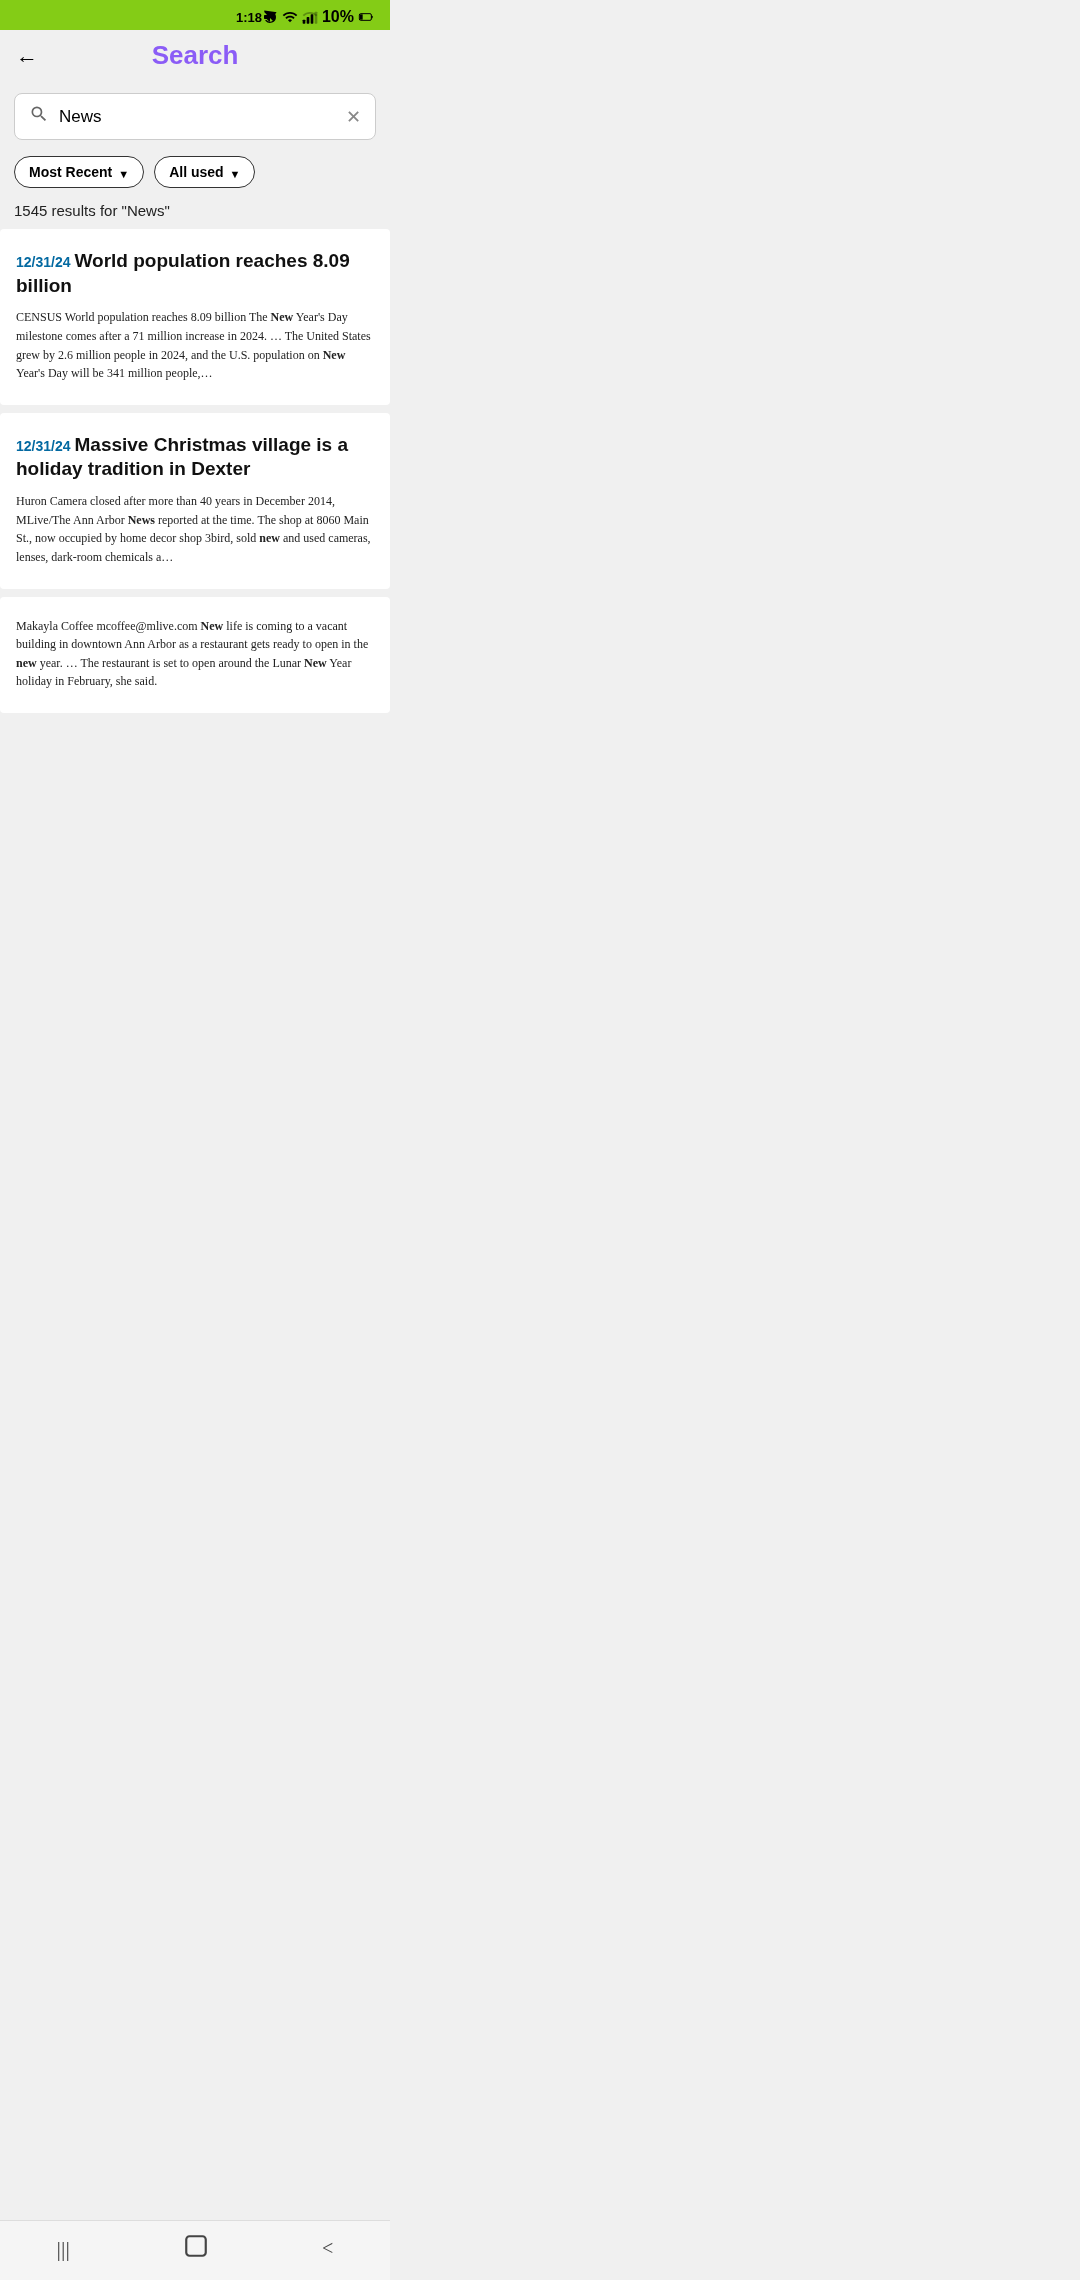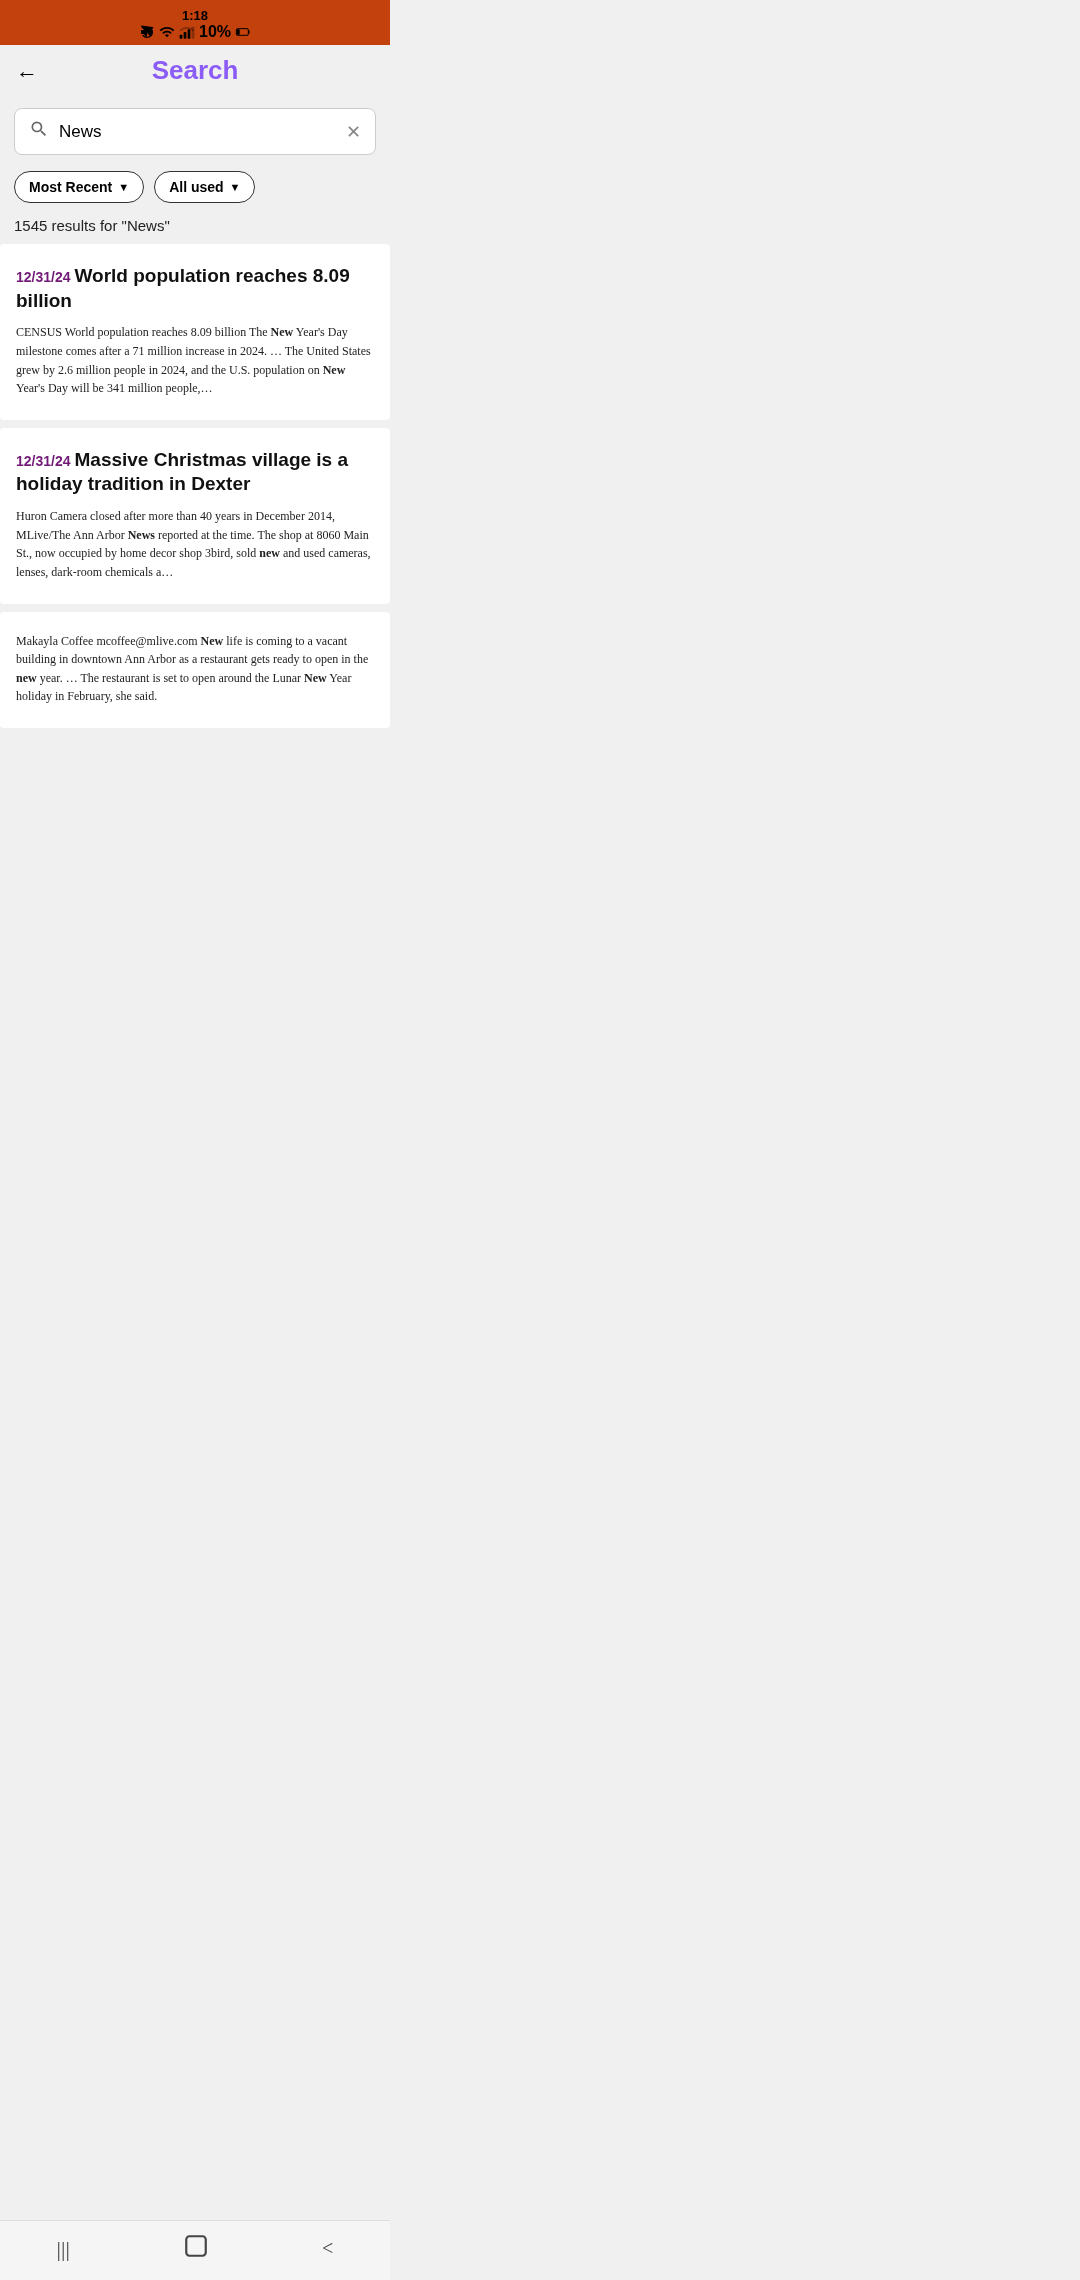--- a/index.html
+++ b/index.html
@@ -12,25 +12,24 @@
       overflow-x: hidden;
       position: relative;
     }
 
     
     .status-bar {
       display: flex;
       justify-content: flex-end;
       align-items: center;
       padding: 8px 16px 4px;
-      background: #c2410c;
+      background: #84cc16;
       font-size: 13px;
       font-weight: 600;
       font-family: Arial, sans-serif;
-      flex-direction: column;
     }
     .status-time { font-weight: 700; }
     .status-icons { display: flex; align-items: center; gap: 4px; font-size: 12px; }
 
     
     .header {
       display: flex;
       align-items: center;
       justify-content: center;
       background: #f0f0f0;
@@ -87,21 +86,21 @@
 
     
     .filter-row {
       display: flex;
       gap: 10px;
       padding: 6px 14px 10px;
       background: #f0f0f0;
     }
     .filter-btn {
       display: flex;
-      align-items: center;
+      align-items: flex-end;
       gap: 6px;
       border: 1.5px solid #333;
       border-radius: 20px;
       padding: 7px 14px;
       background: #fff;
       font-size: 14px;
       font-weight: 600;
       font-family: Arial, sans-serif;
       cursor: pointer;
     }
@@ -123,21 +122,21 @@
       gap: 8px;
       padding: 0 0 80px;
     }
     .article-card {
       background: #fff;
       border-radius: 4px;
       padding: 20px 16px 22px;
       cursor: pointer;
     }
     .article-date {
-      color: #701a75;
+      color: #0369a1;
       font-size: 14px;
       font-weight: 700;
       font-family: Arial, sans-serif;
       display: inline;
     }
     .article-title {
       font-size: 19px;
       font-weight: 800;
       color: #111;
       font-family: Arial, sans-serif;

